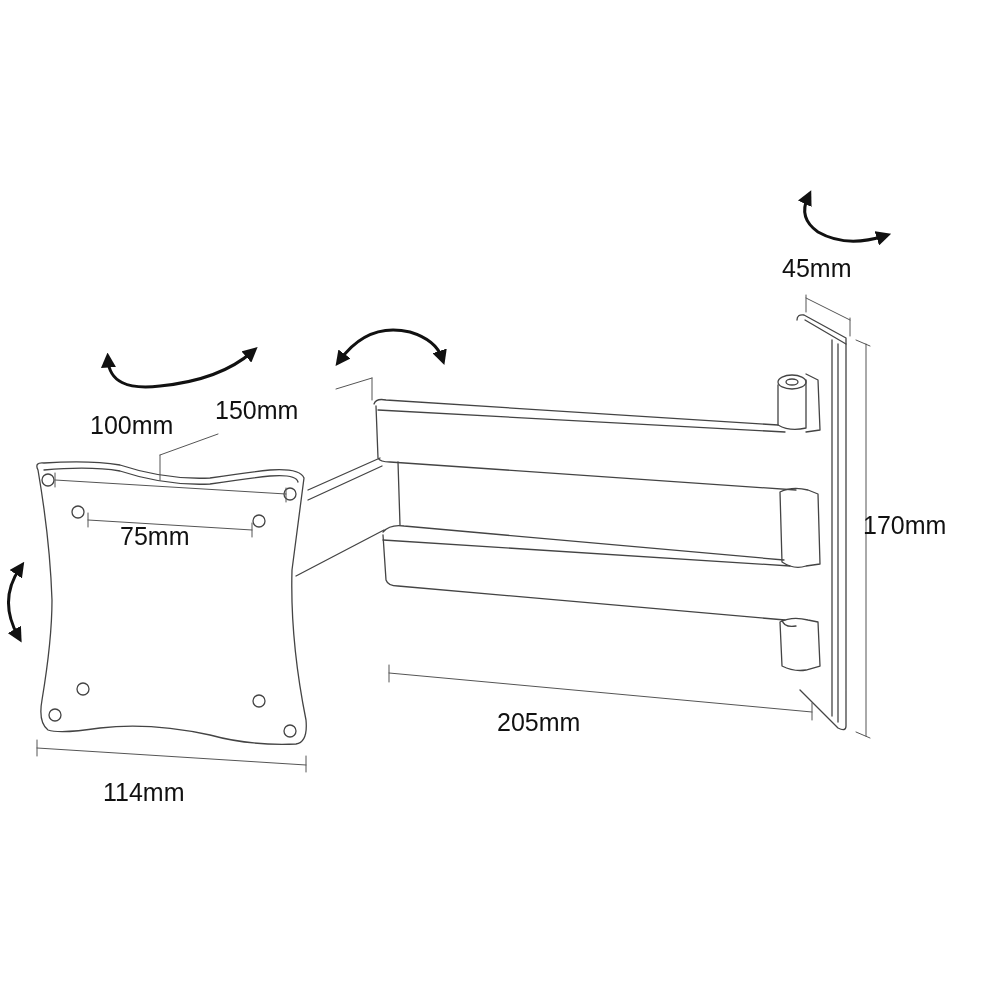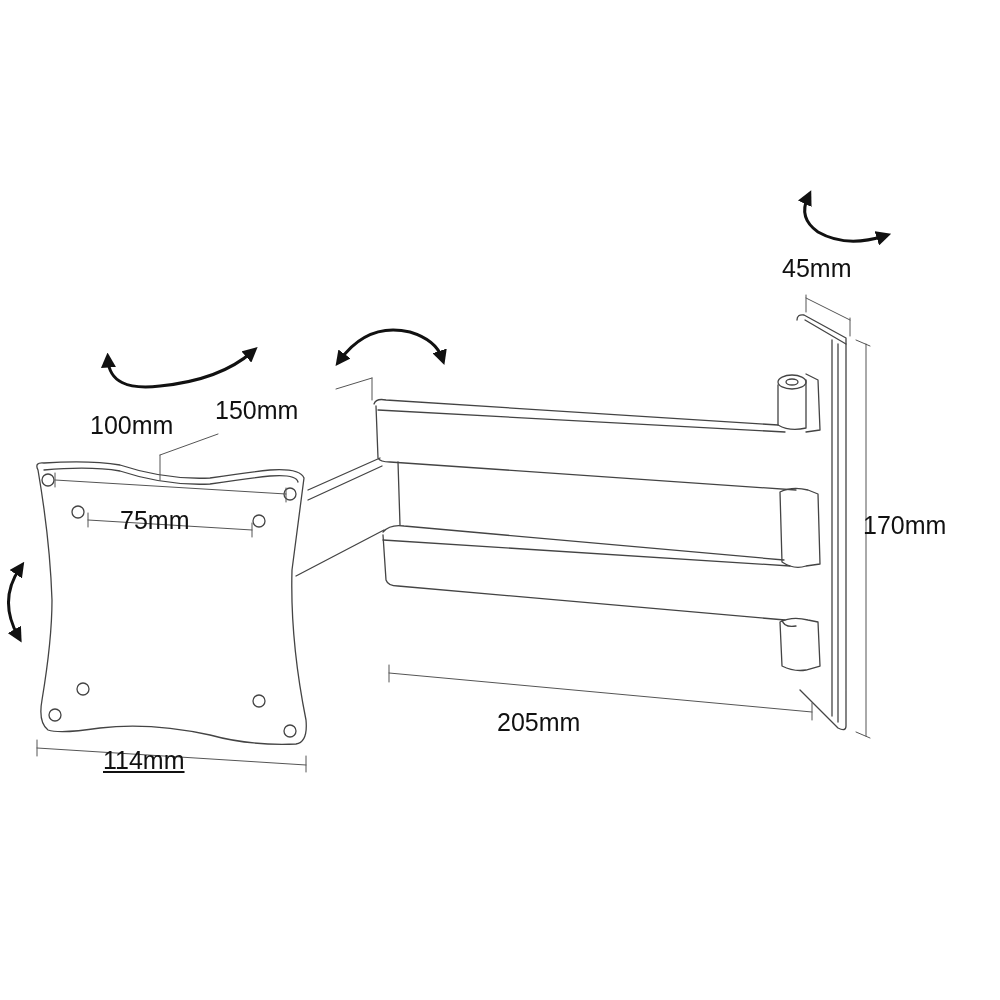--- a/index.html
+++ b/index.html
@@ -100,17 +100,17 @@
   <g stroke="#111" stroke-width="3">
     <path d="M340,360 Q368,322 410,332 Q436,340 442,358" marker-start="url(#ah)" marker-end="url(#ah)"></path>
   </g>
   <g stroke="#111" stroke-width="3">
     <path d="M808,197 Q798,218 818,232 Q846,248 884,236" marker-start="url(#ah)" marker-end="url(#ah)"></path>
   </g>
 </svg>
 
 <div class="label" style="left:90px; top:398px;margin-top:15px;">100mm</div>
 <div class="label" style="left:215px; top:398px;">150mm</div>
-<div class="label" style="left:120px; top:508px;">75mm</div>
-<div class="label" style="left:103px; top:748px;text-decoration:underline;">114mm</div>
+<div class="label" style="left:120px; top:524px;">75mm</div>
+<div class="label" style="left:103px; top:780px;">114mm</div>
 <div class="label" style="left:497px; top:710px;">205mm</div>
 <div class="label" style="left:863px; top:513px;">170mm</div>
 <div class="label" style="left:782px; top:256px;">45mm</div>
 
 </body></html>

